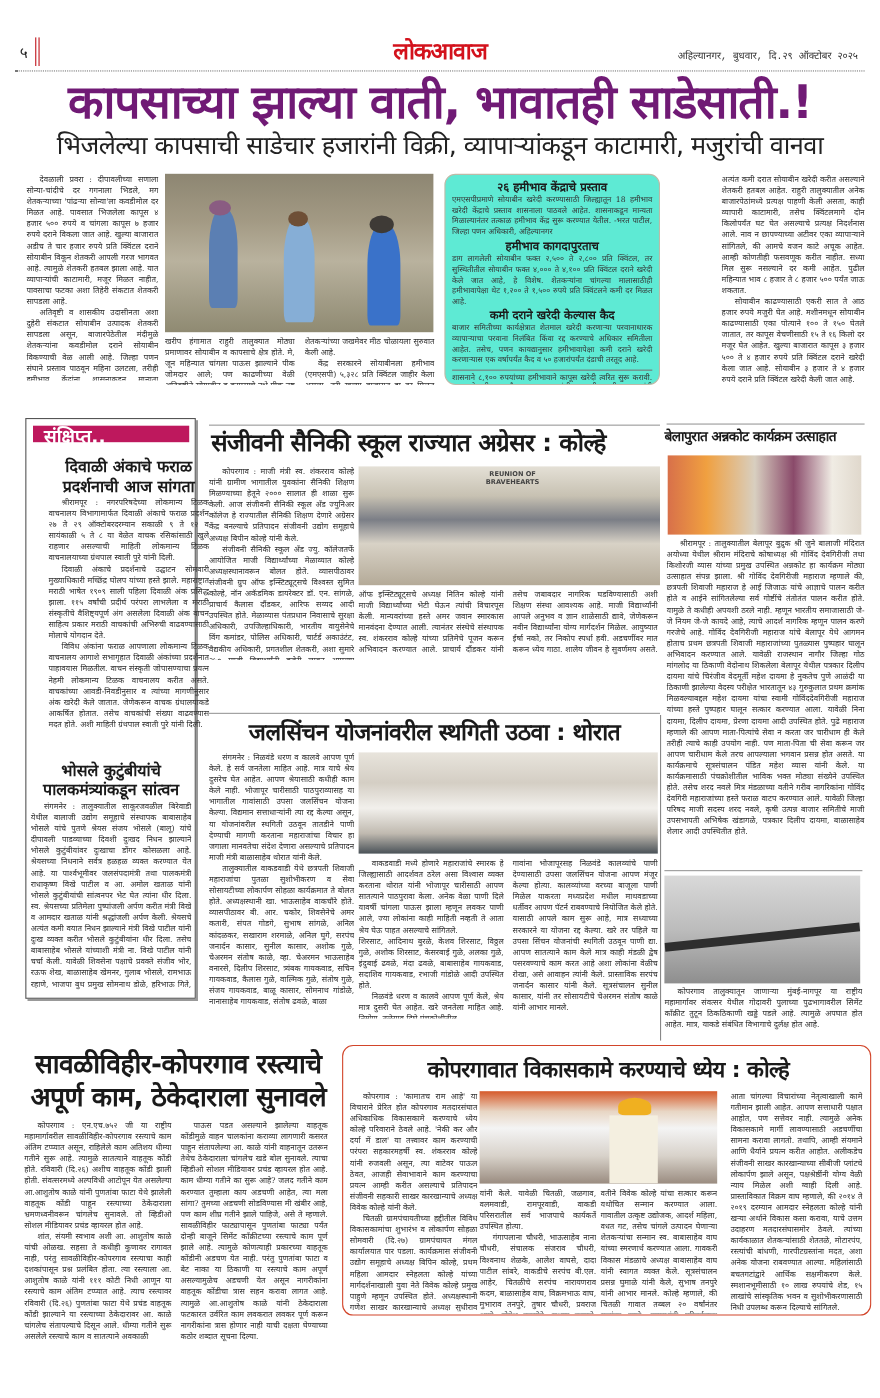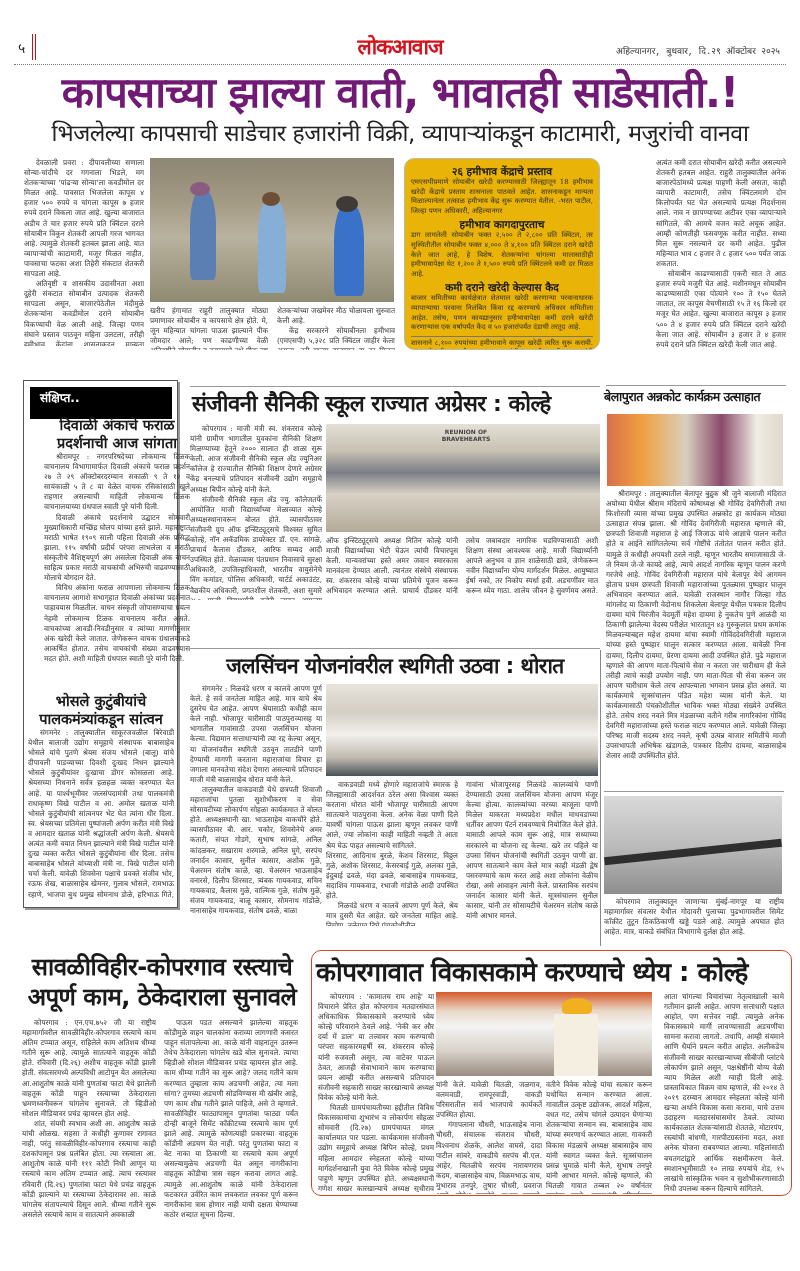--- a/index.html
+++ b/index.html
@@ -20,32 +20,32 @@
   
   .col { font-size: 7.2px; line-height: 10.1px; text-align: justify; color: #333; overflow: hidden; }
   .col p { text-indent: 12px; }
 
   
   .photo { overflow: hidden; }
   .photo-cotton { background: linear-gradient(180deg,#8d8672 0%,#a39a84 30%,#b9b29e 55%,#8f8a72 100%); }
   .photo-cotton .fig { position:absolute; border-radius: 40% 40% 10% 10%; }
 
   
-  .infobox { left: 404px; top: 158px; width: 196px; height: 192px; background: #eab308; border: 1px solid #bdbaa8; border-radius: 10px; padding: 4px 6px; overflow: hidden; }
+  .infobox { left: 404px; top: 158px; width: 196px; height: 192px; background: #5eead4; border: 1px solid #bdbaa8; border-radius: 10px; padding: 4px 6px; overflow: hidden; }
   .infobox h3 { font-family:"DejaVu Sans", sans-serif; font-size: 10.5px; text-align:center; color:#1c1c1c; line-height: 14px; margin-top: 1px; }
   .infobox .t { font-size: 7px; line-height: 9.6px; color:#333; text-align: justify; }
   .infobox .sep { border-top: 1px solid #777; margin: 3px 0 2px; }
 
   
   .h-sec { font-family: "DejaVu Sans", sans-serif; font-weight: bold; color: #1a1a1a; letter-spacing: -0.5px; white-space: nowrap; }
   .hr { border-top: 1px solid #999; }
 
   
   .sbox { left: 23px; top: 380px; width: 155px; height: 528px; border: 1px solid #555; box-shadow: 2px 2px 0 #999; }
-  .sbox-tag { left: 30px; top: 387px; width: 142px; height: 32px; background: #000000; color: #fff; font-family: "DejaVu Sans", sans-serif; font-weight: bold; font-size: 12px; padding-left: 10px; line-height: 22px; }
+  .sbox-tag { left: 30px; top: 387px; width: 142px; height: 15px; background: #be185d; color: #fff; font-family: "DejaVu Sans", sans-serif; font-weight: bold; font-size: 17px; padding-left: 10px; line-height: 22px; }
   .sbox-h { font-family: "DejaVu Sans", sans-serif; font-weight: bold; font-size: 14.5px; text-align: center; color: #1a1a1a; line-height: 18px; }
 
   
   .kbox { left: 311px; top: 950px; width: 481px; height: 246px; border: 1.5px solid #d2452a; border-radius: 10px; }
 
   .photo-grey { background: linear-gradient(180deg,#d9d9d9 0%,#bcbcbc 50%,#8e8e8e 100%); }
 </style>
 </head>
 <body>
 
@@ -167,21 +167,21 @@
 <div class="abs h-sec" style="left:14px;top:982px;width:296px;font-size:24px;line-height:30px;text-align:center;">अपूर्ण काम, ठेकेदाराला सुनावले</div>
 <div class="abs col" style="left:22px;top:1018px;width:134px;height:220px;">
   <p>कोपरगाव : एन.एच.७५२ जी या राष्ट्रीय महामार्गावरील सावळीविहीर-कोपरगाव रस्त्याचे काम अंतिम टप्प्यात असून, राहिलेले काम अतिशय धीम्या गतीने सुरू आहे. त्यामुळे सातत्याने वाहतूक कोंडी होते. रविवारी (दि.२६) अशीच वाहतूक कोंडी झाली होती. संवत्सरमध्ये अल्पविधी आटोपून येत असलेल्या आ.आशुतोष काळे यांनी पुणतांबा फाटा येथे झालेली वाहतूक कोंडी पाहून रस्त्याच्या ठेकेदाराला भ्रमणध्वनीवरून चांगलेच सुनावले. तो व्हिडीओ सोशल मीडियावर प्रचंड व्हायरल होत आहे.</p>
   <p>शांत, संयमी स्वभाव अशी आ. आशुतोष काळे यांची ओळख. सहसा ते कधीही कुणावर रागावत नाही, परंतु सावळीविहीर-कोपरगाव रस्त्याचा काही दशकांपासून प्रश्न प्रलंबित होता. त्या रस्त्याला आ. आशुतोष काळे यांनी १११ कोटी निधी आणून या रस्त्याचे काम अंतिम टप्प्यात आहे. त्याच रस्त्यावर रविवारी (दि.२६) पुणतांबा फाटा येथे प्रचंड वाहतूक कोंडी झाल्याने या रस्त्याच्या ठेकेदारावर आ. काळे चांगलेच संतापल्याचे दिसून आले. धीम्या गतीने सुरू असलेले रस्त्याचे काम व सातत्याने अवकाळी</p>
 </div>
 <div class="abs col" style="left:164px;top:1018px;width:134px;height:220px;">
   <p>पाऊस पडत असल्याने झालेल्या वाहतूक कोंडीमुळे वाहन चालकांना कराव्या लागणारी कसरत पाहून संतापलेल्या आ. काळे यांनी वाहनातून उतरून तेथेच ठेकेदाराला चांगलेच खडे बोल सुनावले. त्याचा व्हिडीओ सोशल मीडियावर प्रचंड व्हायरल होत आहे. काम धीम्या गतीने का सुरू आहे? जलद गतीने काम करण्यात तुम्हाला काय अडचणी आहेत, त्या मला सांगा? तुमच्या अडचणी सोडविण्यास मी खंबीर आहे, पण काम शीघ्र गतीने झाले पाहिजे, असे ते म्हणाले. सावळीविहीर फाट्यापासून पुणतांबा फाट्या पर्यंत दोन्ही बाजूने सिमेंट काँक्रीटच्या रस्त्याचे काम पूर्ण झाले आहे. त्यामुळे कोणत्याही प्रकारच्या वाहतूक कोंडीनी अडचण येत नाही. परंतु पुणतांबा फाटा व बेट नाका या ठिकाणी या रस्त्याचे काम अपूर्ण असल्यामुळेच अडचणी येत असून नागरीकांना वाहतूक कोंडीचा त्रास सहन करावा लागत आहे. त्यामुळे आ.आशुतोष काळे यांनी ठेकेदाराला फटकारत उर्वरित काम लवकरात लवकर पूर्ण करून नागरीकांना त्रास होणार नाही याची दक्षता घेण्याच्या कठोर शब्दात सूचना दिल्या.</p>
 </div>
 
 <div class="abs kbox"></div>
-<div class="abs h-sec" style="left:316px;top:956px;width:474px;font-size:26px;line-height:32px;">कोपरगावात विकासकामे करण्याचे ध्येय : कोल्हे</div>
+<div class="abs h-sec" style="left:316px;top:956px;width:474px;font-size:20px;line-height:32px;text-align:center;">कोपरगावात विकासकामे करण्याचे ध्येय : कोल्हे</div>
 <div class="abs col" style="left:318px;top:992px;width:116px;height:200px;">
   <p>कोपरगाव : 'कामातच राम आहे' या विचाराने प्रेरित होत कोपरगाव मतदारसंघात अधिकाधिक विकासकामे करण्याचे ध्येय कोल्हे परिवाराने ठेवले आहे. 'नेकी कर और दर्या में डाल' या तत्त्वावर काम करण्याची परंपरा सहकारमहर्षी स्व. शंकरराव कोल्हे यांनी रुजवली असून, त्या वाटेवर पाऊल ठेवत, आजही सेवाभावाने काम करण्याचा प्रयत्न आम्ही करीत असल्याचे प्रतिपादन संजीवनी सहकारी साखर कारखान्याचे अध्यक्ष विवेक कोल्हे यांनी केले.</p>
   <p>चितळी ग्रामपंचायतीच्या हद्दीतील विविध विकासकामांचा शुभारंभ व लोकार्पण सोहळा सोमवारी (दि.२७) ग्रामपंचायत मंगल कार्यालयात पार पडला. कार्यक्रमास संजीवनी उद्योग समूहाचे अध्यक्ष बिपिन कोल्हे, प्रथम महिला आमदार स्नेहलता कोल्हे यांच्या मार्गदर्शनाखाली युवा नेते विवेक कोल्हे प्रमुख पाहुणे म्हणून उपस्थित होते. अध्यक्षस्थानी गणेश साखर कारखान्याचे अध्यक्ष सुधीराव लहारे होते. सूचना प्रकाश आरणे, तर प्रास्ताविक विक्रम बाच</p>
 </div>
 <div class="abs photo" style="left:436px;top:992px;width:216px;height:84px;background:linear-gradient(180deg,#d65a2a 0%,#e8d6c4 22%,#f4f4f4 40%,#d8d2ca 70%,#9a8c80 100%);">
   <div style="position:absolute;left:126px;top:6px;width:30px;height:16px;background:#f0b020;border-radius:50% 50% 20% 20%;"></div>
   <div style="position:absolute;left:118px;top:22px;width:44px;height:62px;background:#f4efe0;"></div>
 </div>
 <div class="abs col" style="left:436px;top:1080px;width:106px;height:114px;">
   <p style="text-indent:0">यांनी केले. यावेळी चितळी, जळगाव, वलमवाडी, रामपूरवाडी, वाकडी परिसरातील सर्व भाजपाचे कार्यकर्ते उपस्थित होत्या.</p>

